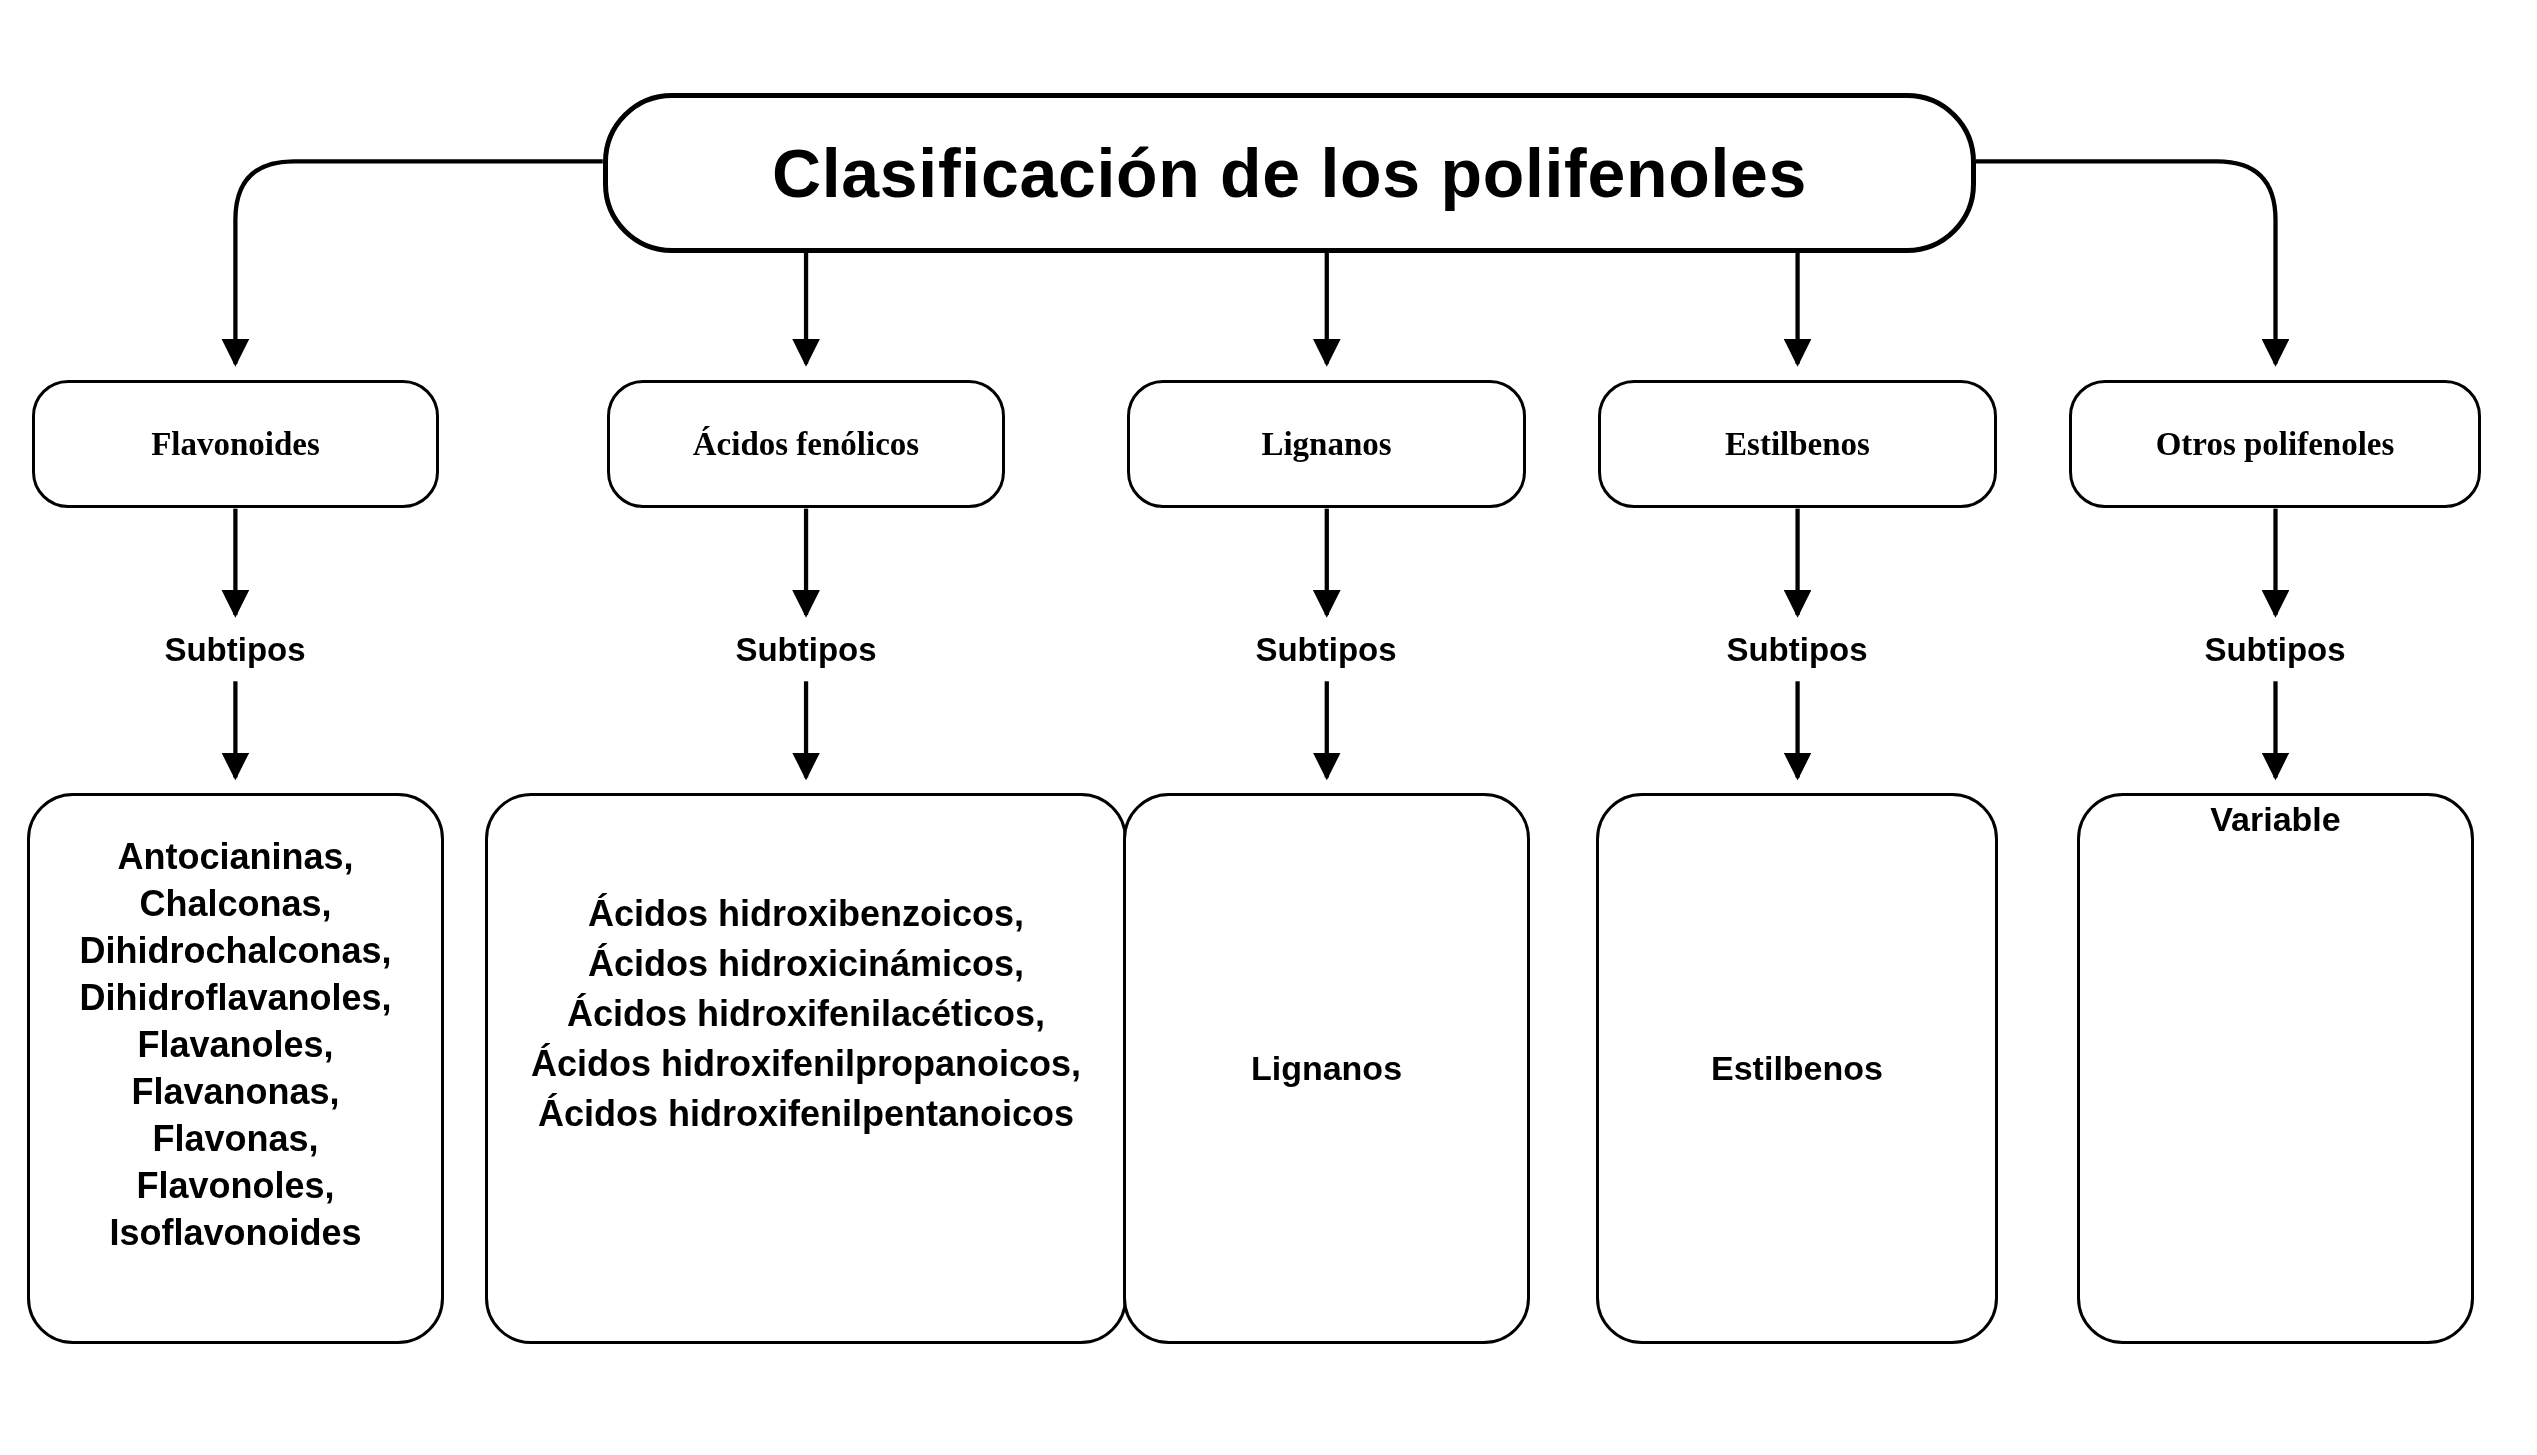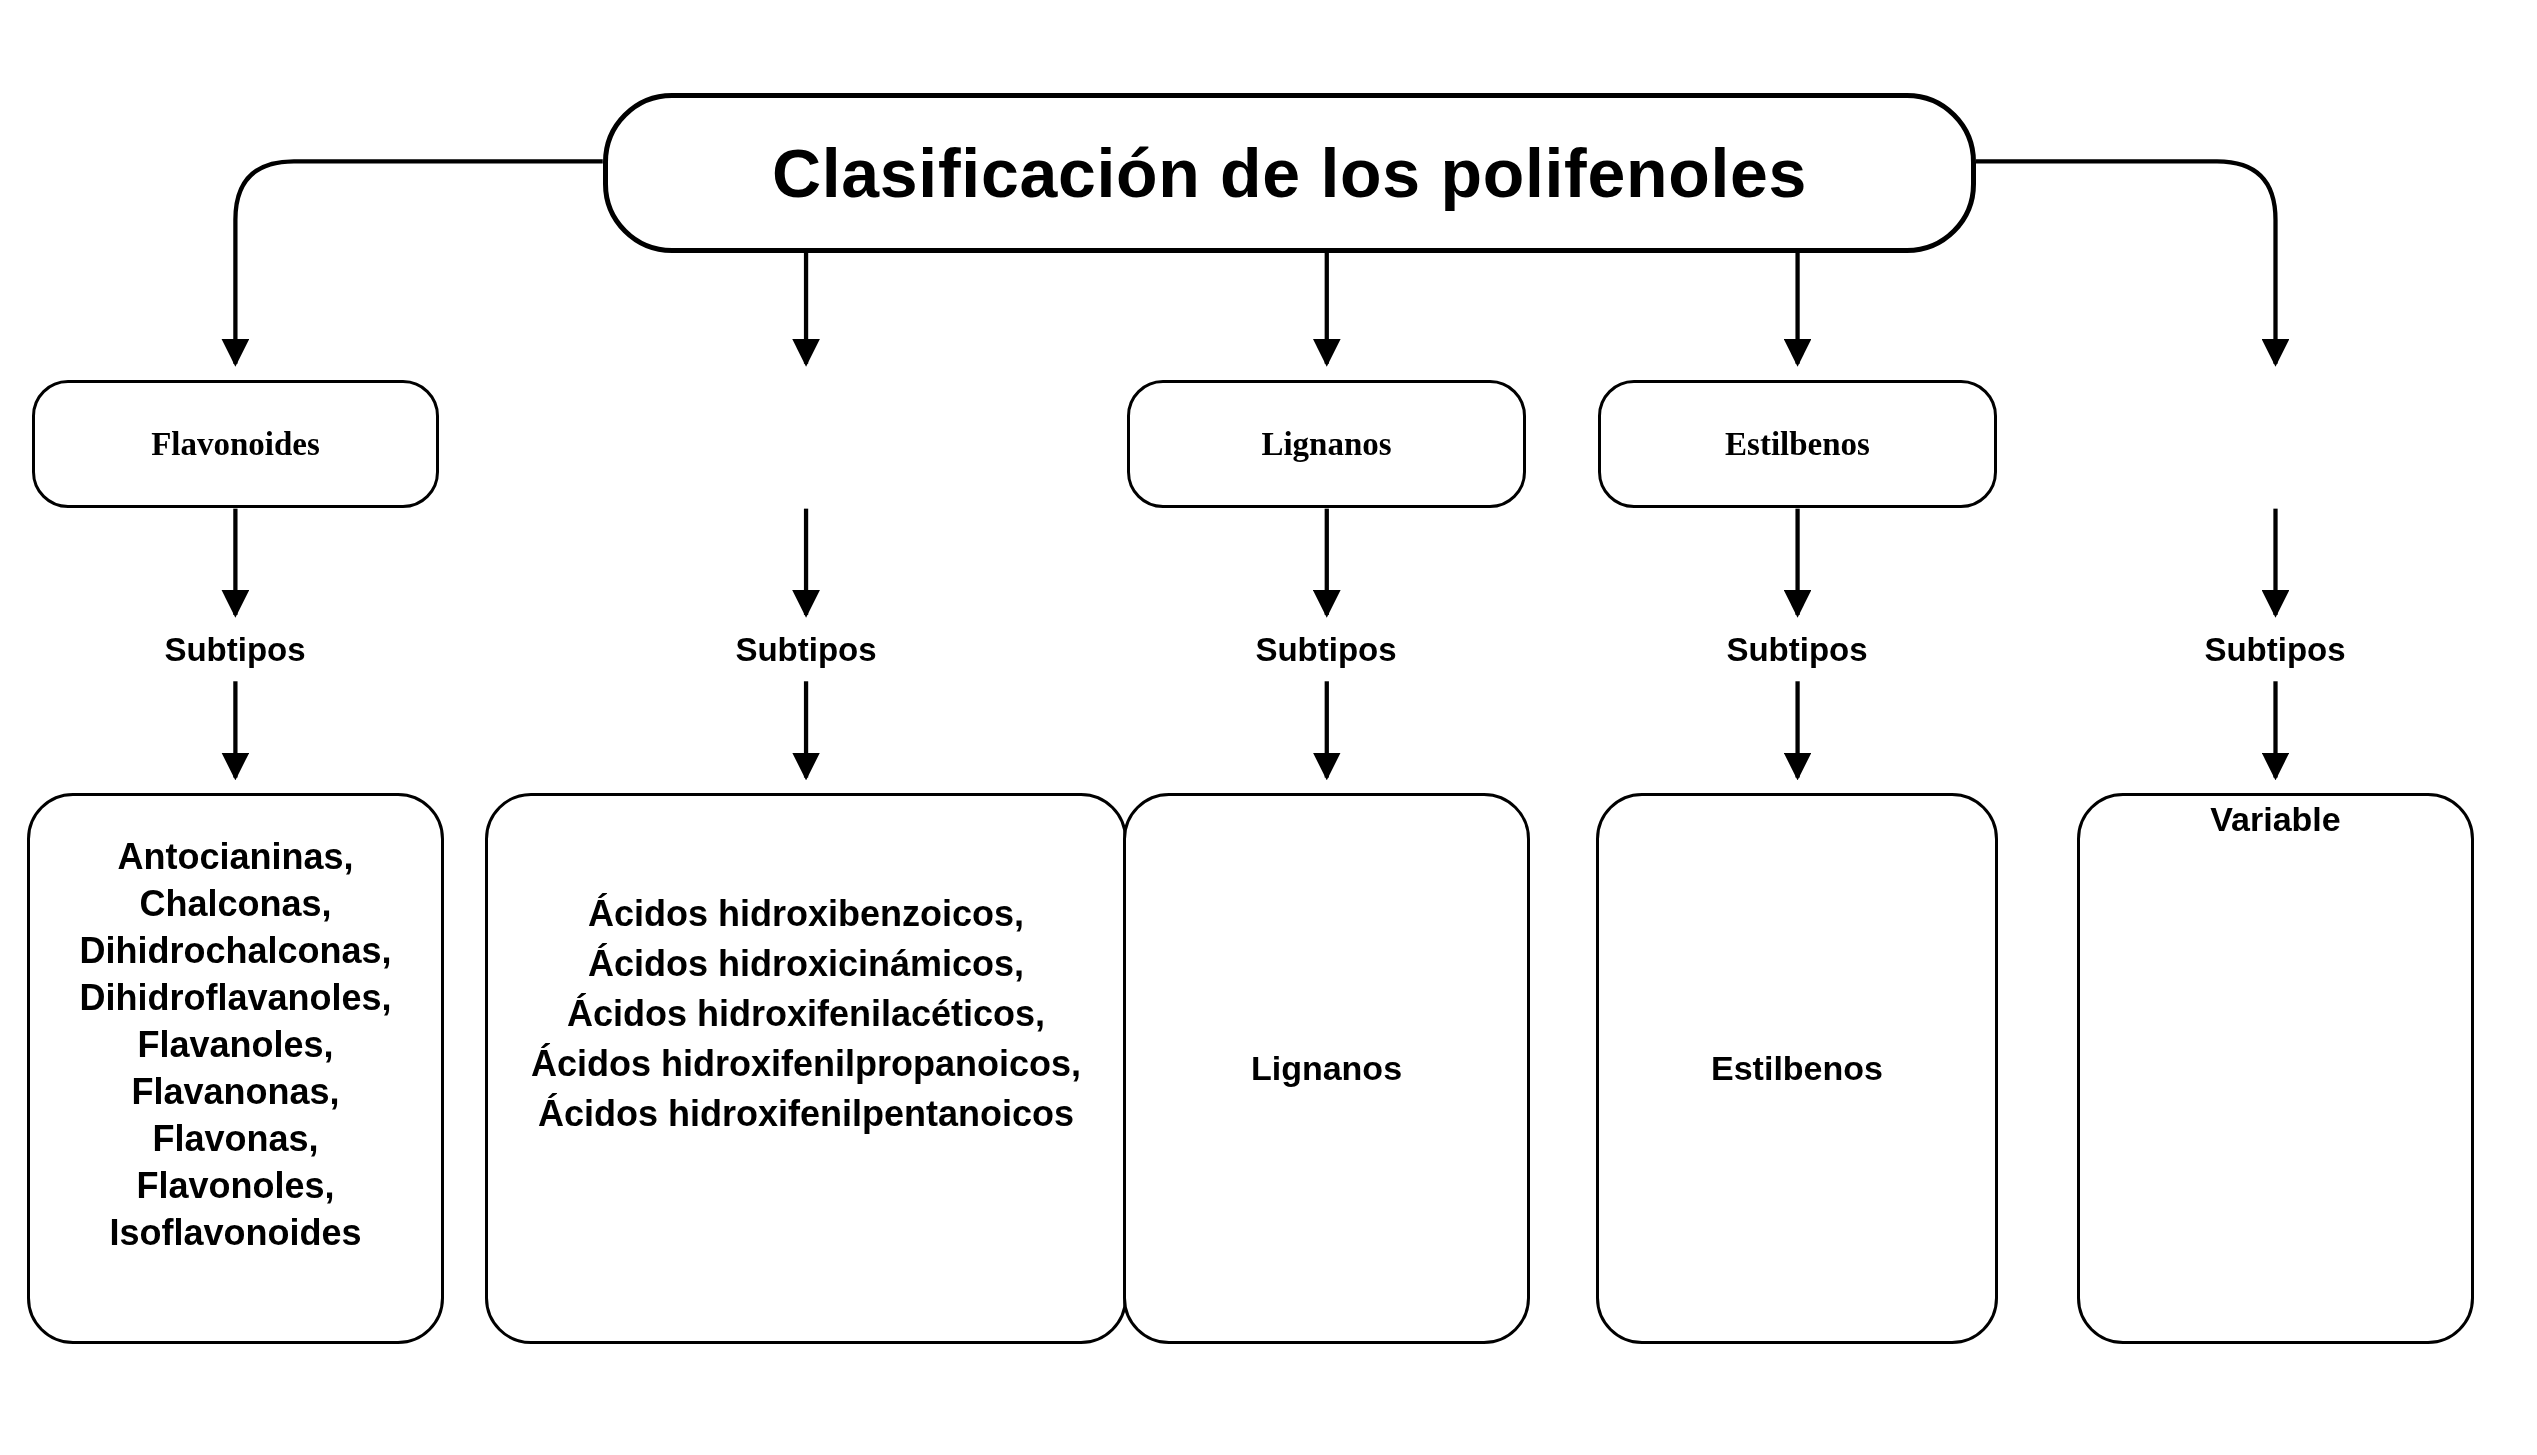--- a/index.html
+++ b/index.html
@@ -112,25 +112,31 @@
     <path d="M 3190 955 V 1090" fill="none" stroke="#000000" stroke-width="6" marker-end="url(#ah)"></path>
   </svg>
 
   <div class="node title-node">
     <span>Clasificación de los polifenoles</span>
   </div>
 
   <div class="node cat-node cat-1">
     <span>Flavonoides</span>
   </div>
+  <div class="node cat-node cat-2">
+    <span>Ácidos fenólicos</span>
+  </div>
   <div class="node cat-node cat-3">
     <span>Lignanos</span>
   </div>
   <div class="node cat-node cat-4">
     <span>Estilbenos</span>
+  </div>
+  <div class="node cat-node cat-5">
+    <span>Otros polifenoles</span>
   </div>
 
   <div class="subtipos-label sub-1">Subtipos</div>
   <div class="subtipos-label sub-2">Subtipos</div>
   <div class="subtipos-label sub-3">Subtipos</div>
   <div class="subtipos-label sub-4">Subtipos</div>
   <div class="subtipos-label sub-5">Subtipos</div>
 
   <div class="node list-node list-1">
     <div>Antocianinas,

